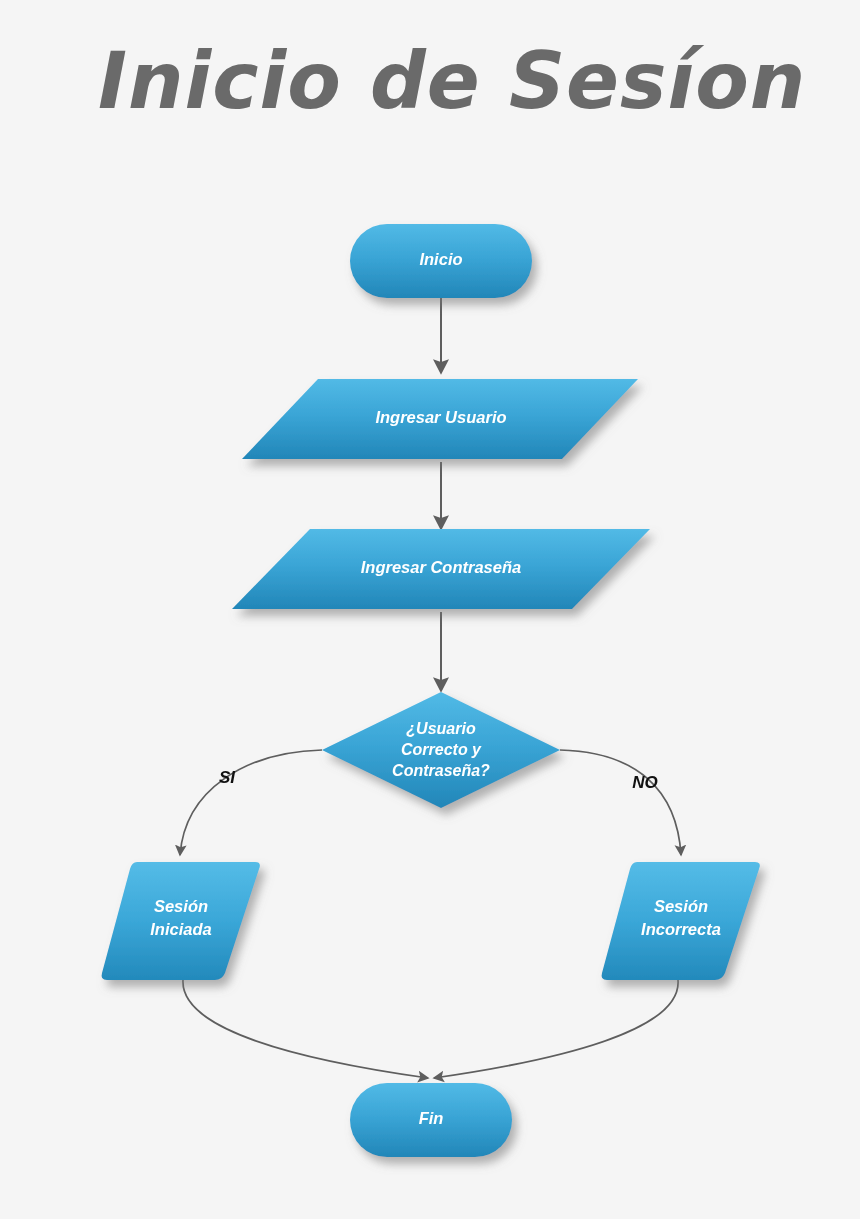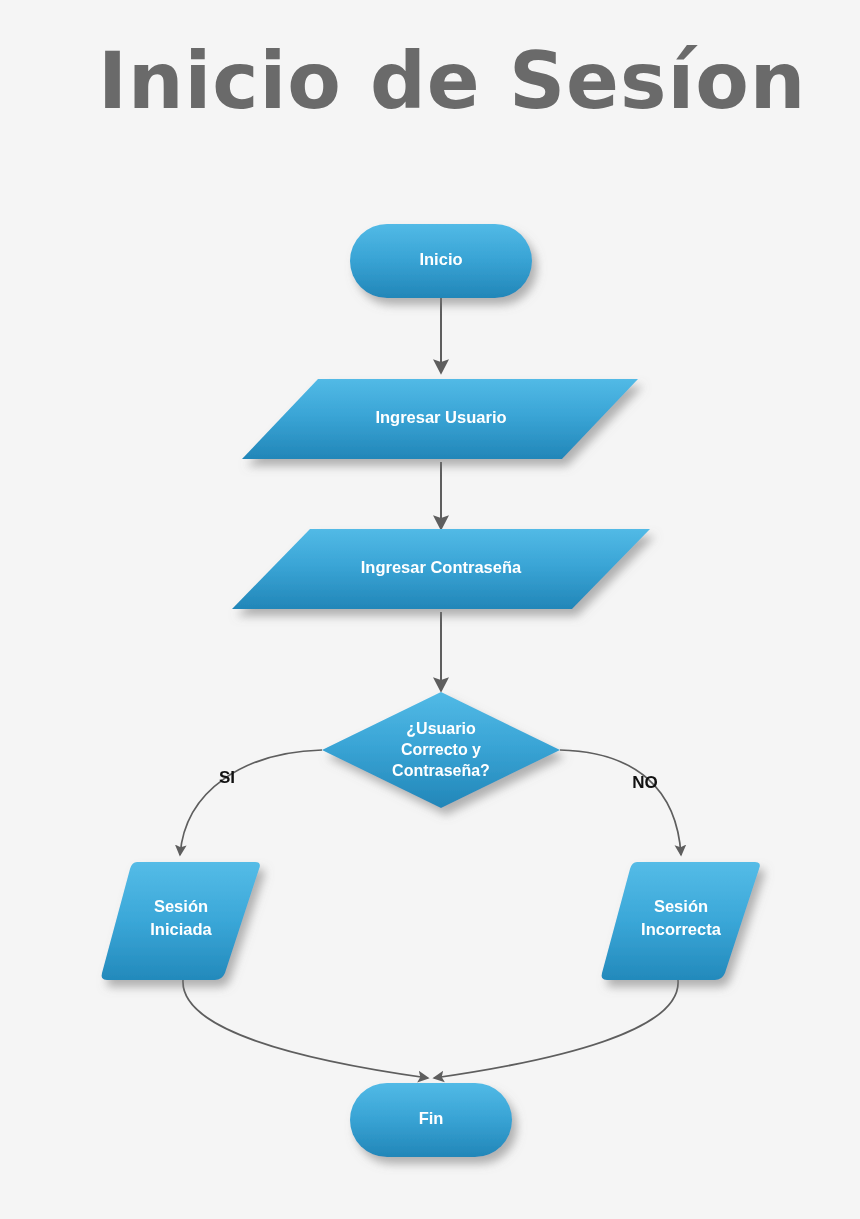--- a/index.html
+++ b/index.html
@@ -14,20 +14,21 @@
     position: relative;
     overflow: hidden;
     font-family: "Liberation Sans", sans-serif;
     background: #f5f5f5;
   }
   #diagram-root {
     position: absolute;
     top: 0; left: 0;
     width: 860px;
     height: 1219px;
+    font-style: italic;
   }
   svg.flow {
     display: block;
     width: 860px;
     height: 1219px;
   }
   .title-text {
     font-family: "DejaVu Sans", sans-serif;
     font-weight: bold;
     font-size: 78px;

